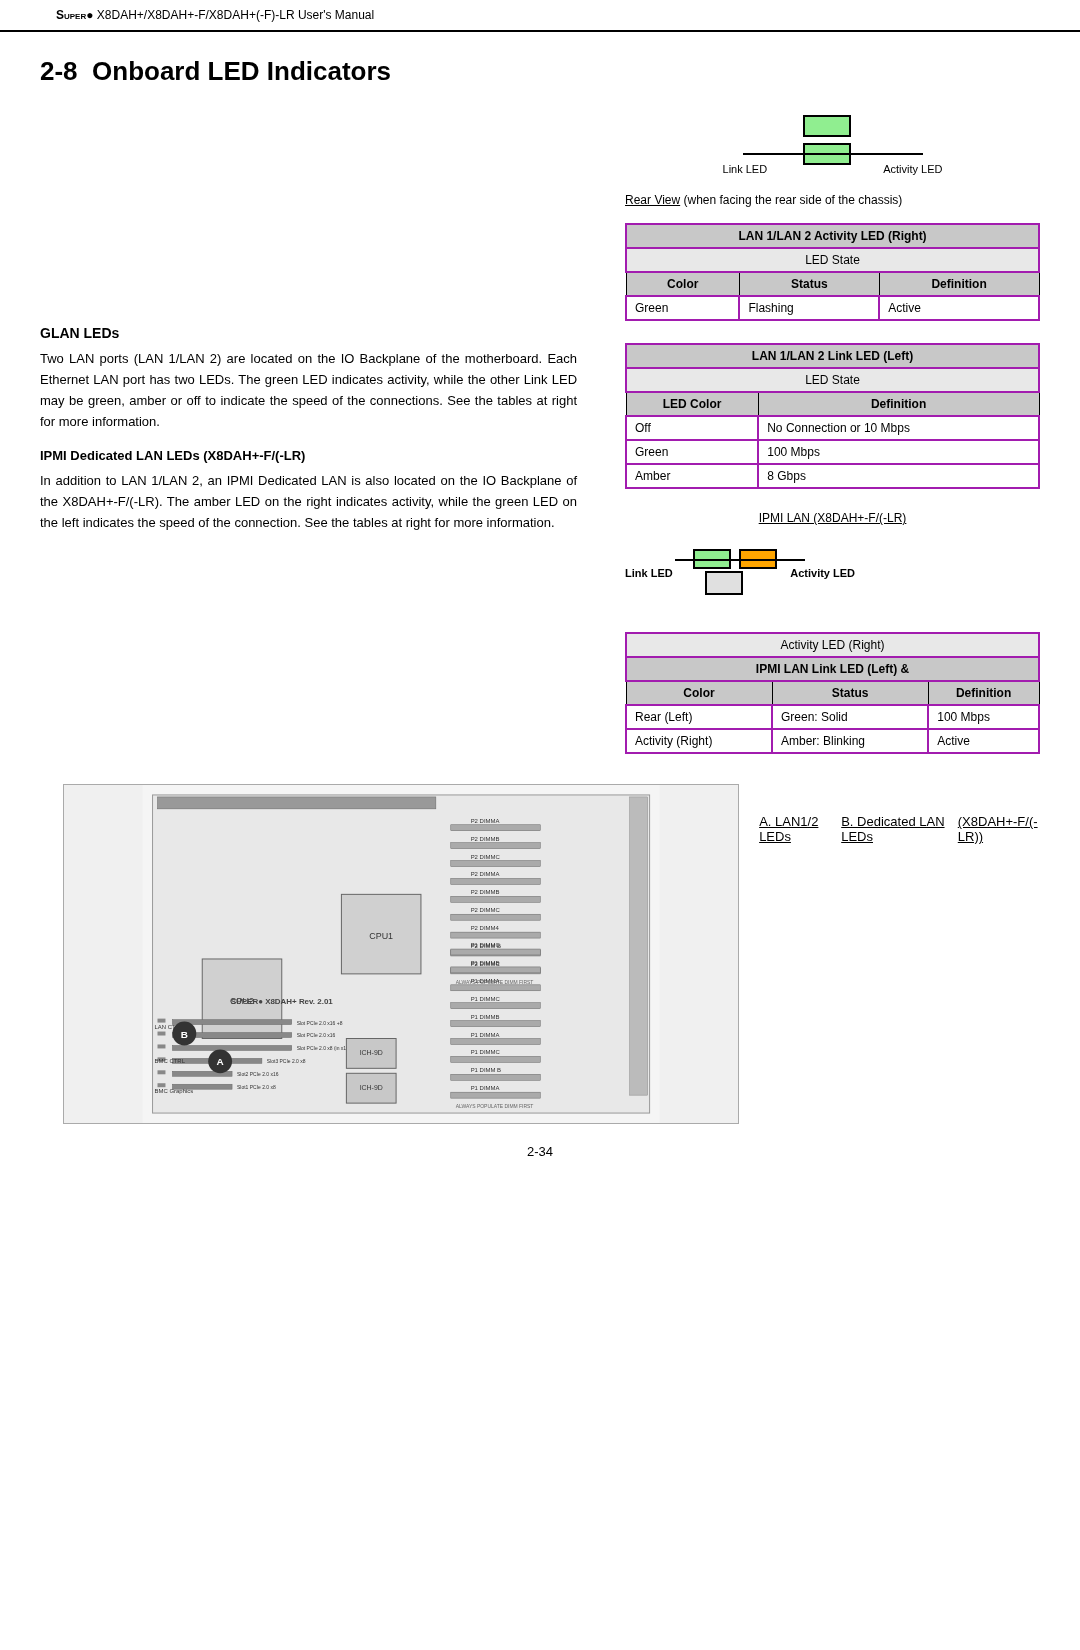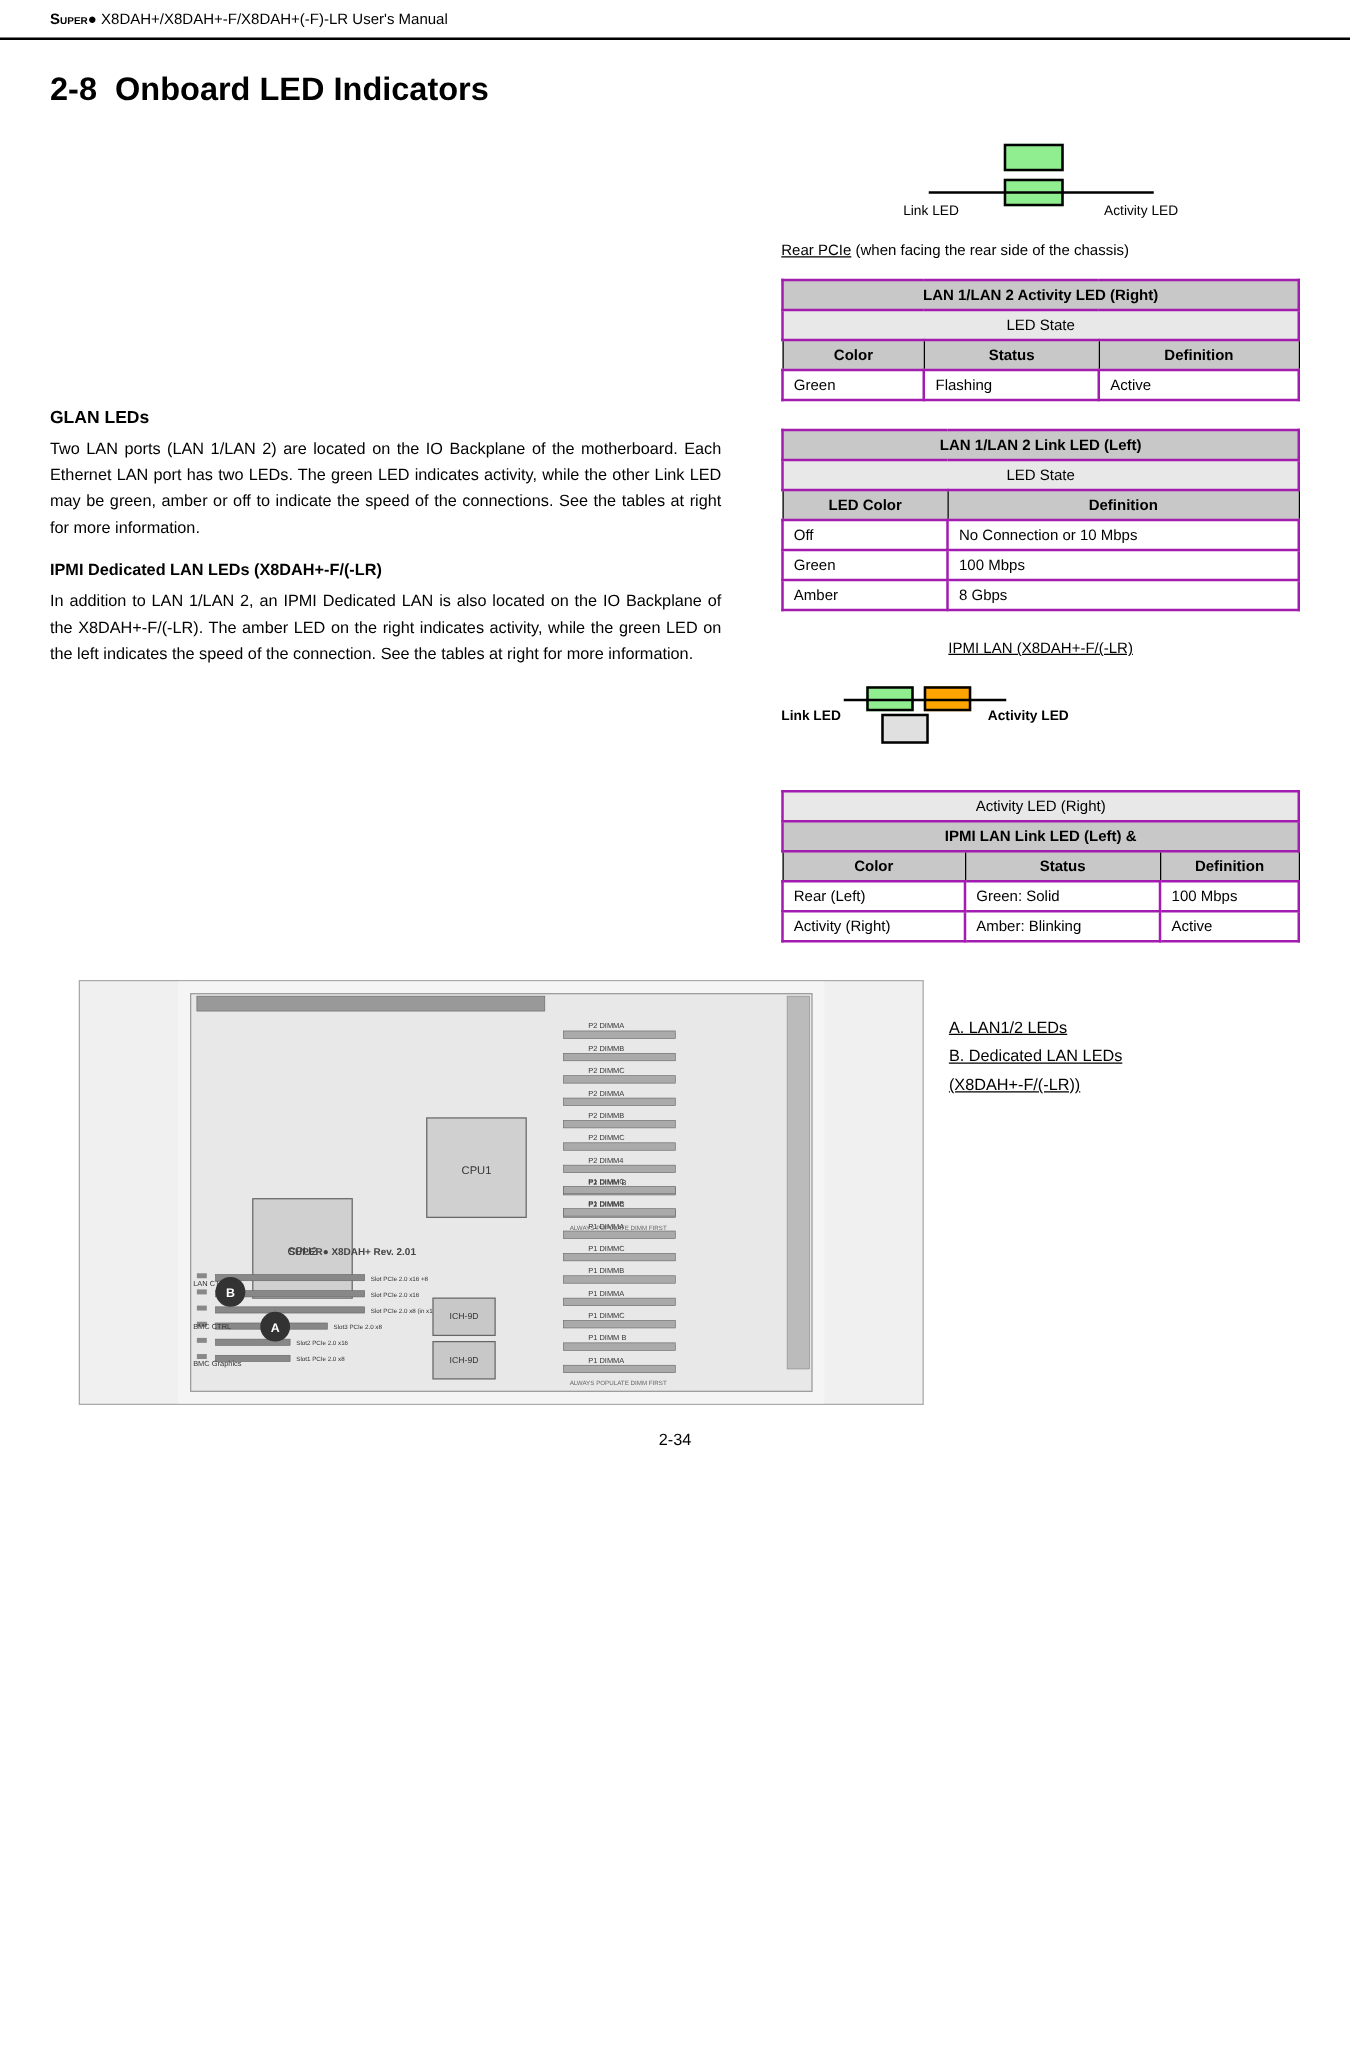--- a/index.html
+++ b/index.html
@@ -6,21 +6,21 @@
     body {
       font-family: Arial, sans-serif;
       font-size: 13px;
       background: #fff;
       color: #000;
       width: 1080px;
       min-height: 1650px;
       position: relative;
     }
     .header {
-      padding: 8px 40px;
+      padding: 8px 56px;
       border-bottom: 2px solid #000;
       font-size: 12px;
     }
     .header span.super {
       font-variant: small-caps;
       font-weight: bold;
     }
     .page-content {
       display: flex;
       flex-direction: column;
@@ -110,21 +110,21 @@
       background: #f0f0f0;
       border: 1px solid #aaa;
       height: 340px;
       position: relative;
       overflow: hidden;
       margin-left: 23px;
     }
     .mb-labels-col {
       flex: 0.5;
       display: flex;
-      flex-direction: column;
+      flex-direction: row;
       gap: 8px;
       padding-top: 30px;
     }
     .mb-label {
       font-size: 13px;
       text-decoration: underline;
     }
     .page-number {
       text-align: center;
       margin-top: 20px;
@@ -171,21 +171,21 @@
 
           <div style="position:absolute; left:80px; top:4px; width:48px; height:22px; border:2px solid #000; background:#90EE90;"></div>
           <div style="position:absolute; left:80px; top:32px; width:48px; height:22px; border:2px solid #000; background:#90EE90;"></div>
 
           <div style="position:absolute; left:20px; top:42px; width:180px; height:2px; background:#000;"></div>
 
           <span style="position:absolute; left:0; top:52px; font-size:11px;">Link LED</span>
           <span style="position:absolute; right:0; top:52px; font-size:11px;">Activity LED</span>
         </div>
         <div style="font-size:12px; margin-top:2px; align-self:flex-start;">
-          <u>Rear PCIe</u>
+          <u>Rear View</u>
           <span>(when facing the rear side of the chassis)</span>
         </div>
       </div>
 
       <table class="info-table">
         <tbody>
             <tr>
           <td colspan="3" class="table-header-merged">LAN 1/LAN 2 Activity LED (Right)</td>
         </tr>
         <tr>

